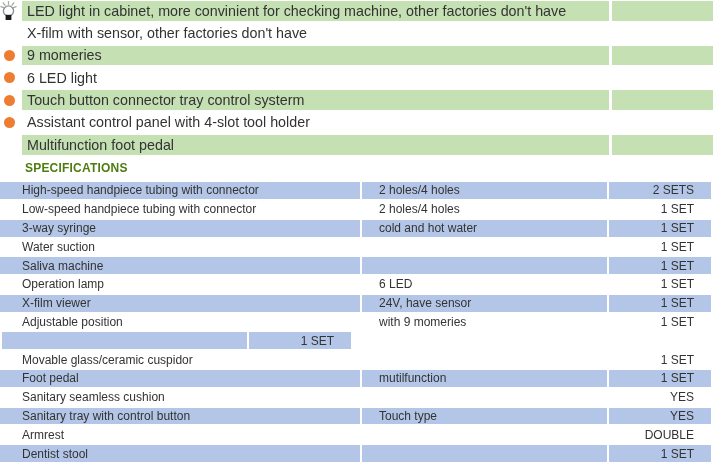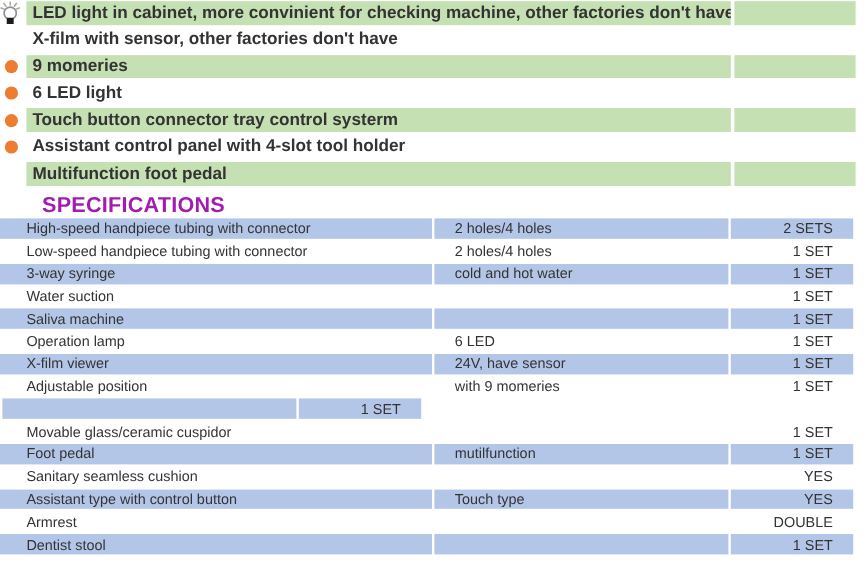--- a/index.html
+++ b/index.html
@@ -14,30 +14,30 @@
   }
 
   
   .features{position:absolute;top:1px;left:0;width:713px;}
   .f-row{display:flex;height:22.3px;box-sizing:border-box;padding-bottom:2.5px;}
   .marker{flex:0 0 22px;width:22px;display:flex;align-items:center;}
   .marker.dot::before{
     content:"";width:11px;height:11px;border-radius:50%;
     background:var(--orange);margin-left:4px;
   }
-  .f-cell{height:100%;box-sizing:border-box;font-weight:bold;}
+  .f-cell{height:100%;box-sizing:border-box;}
   .f-cell.main{flex:0 0 587px;display:flex;align-items:center;padding-left:5px;
     font-size:14.3px;white-space:nowrap;overflow:hidden;}
   .f-cell.side{flex:0 0 101px;margin-left:3px;}
   .f-row.shaded .f-cell{background:var(--green);}
 
   
   .spec-heading{
-    position:absolute;top:161px;left:35px;
-    font-size:18px;font-weight:bold;color:#a21caf;letter-spacing:.2px;
+    position:absolute;top:161px;left:25px;
+    font-size:12px;font-weight:bold;color:#4d7c0f;letter-spacing:.2px;
   }
 
   
   .spec{position:absolute;top:182px;left:0;width:713px;}
   .s-row{display:flex;height:18.8px;box-sizing:border-box;padding-bottom:1.9px;}
   .s-cell{box-sizing:border-box;display:flex;align-items:center;
     font-size:12px;white-space:nowrap;overflow:hidden;height:100%;}
   .c-item{flex:0 0 360px;padding-left:22px;}
   .c-detail{flex:0 0 245px;margin-left:2px;padding-left:17px;}
   .c-qty{flex:0 0 102px;margin-left:2px;justify-content:flex-end;padding-right:17px;}
@@ -166,21 +166,21 @@
     <div class="s-cell c-item">Foot pedal</div>
     <div class="s-cell c-detail">mutilfunction</div>
     <div class="s-cell c-qty">1 SET</div>
   </div>
     <div class="s-row">
     <div class="s-cell c-item">Sanitary seamless cushion</div>
     <div class="s-cell c-detail"></div>
     <div class="s-cell c-qty">YES</div>
   </div>
     <div class="s-row shaded">
-    <div class="s-cell c-item">Assistant type with control button</div>
+    <div class="s-cell c-item">Sanitary tray with control button</div>
     <div class="s-cell c-detail">Touch type</div>
     <div class="s-cell c-qty">YES</div>
   </div>
     <div class="s-row">
     <div class="s-cell c-item">Armrest</div>
     <div class="s-cell c-detail"></div>
     <div class="s-cell c-qty">DOUBLE</div>
   </div>
     <div class="s-row shaded">
     <div class="s-cell c-item">Dentist stool</div>

